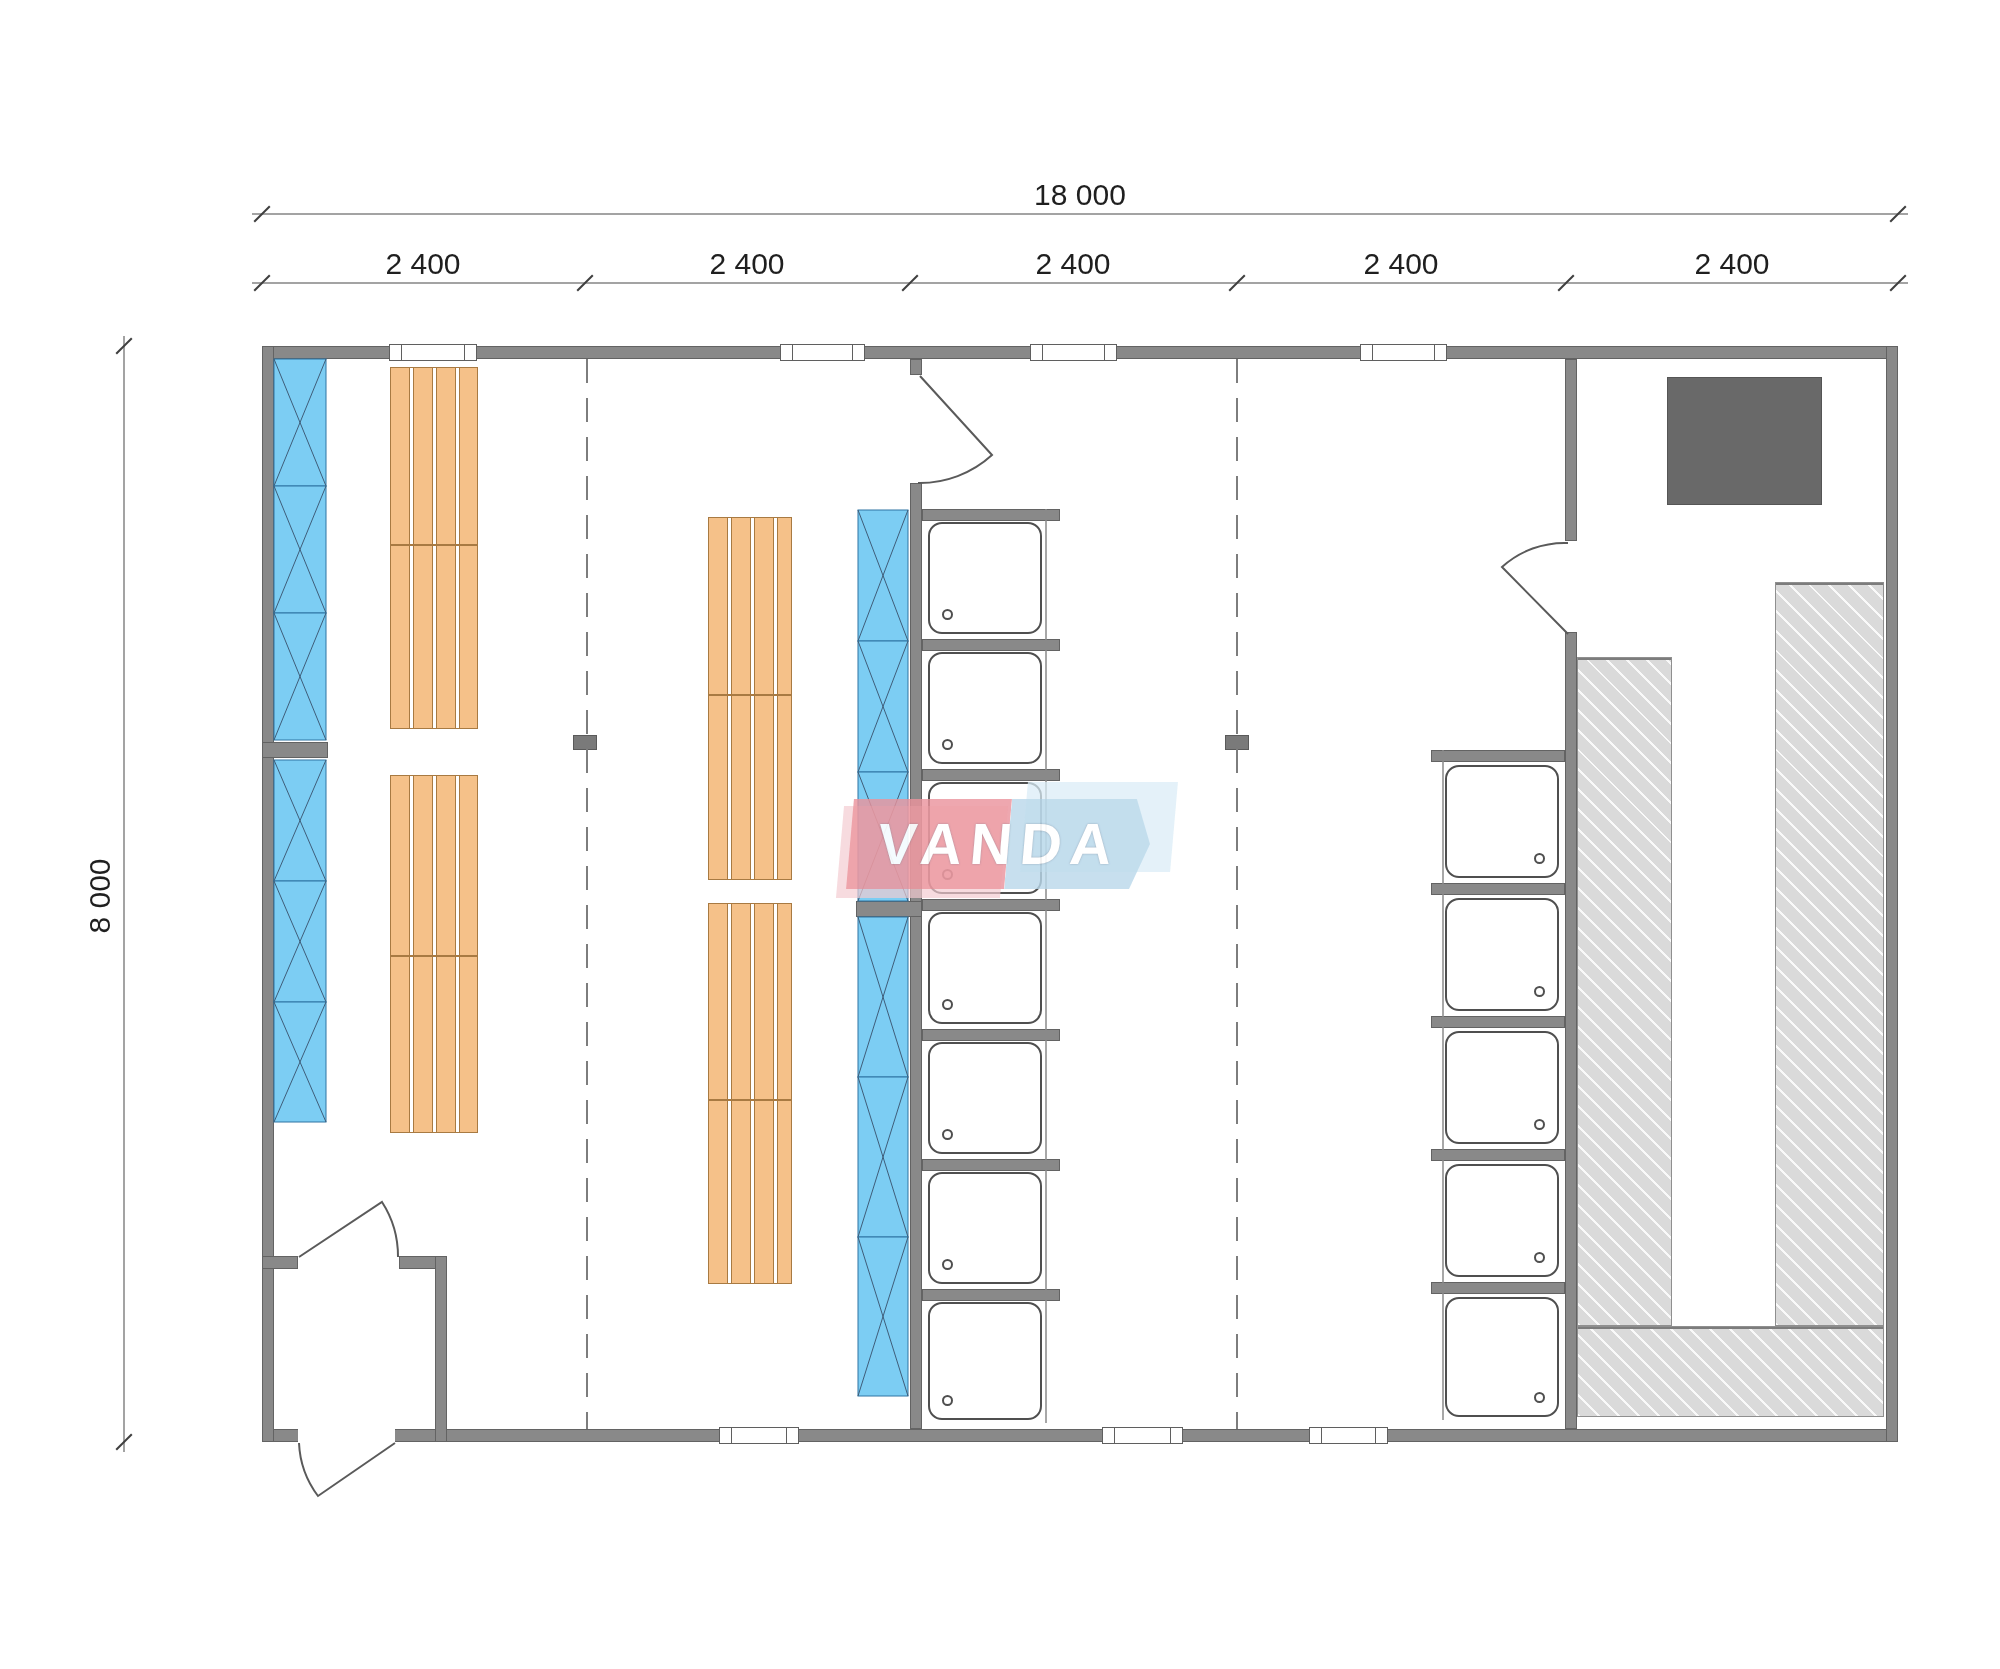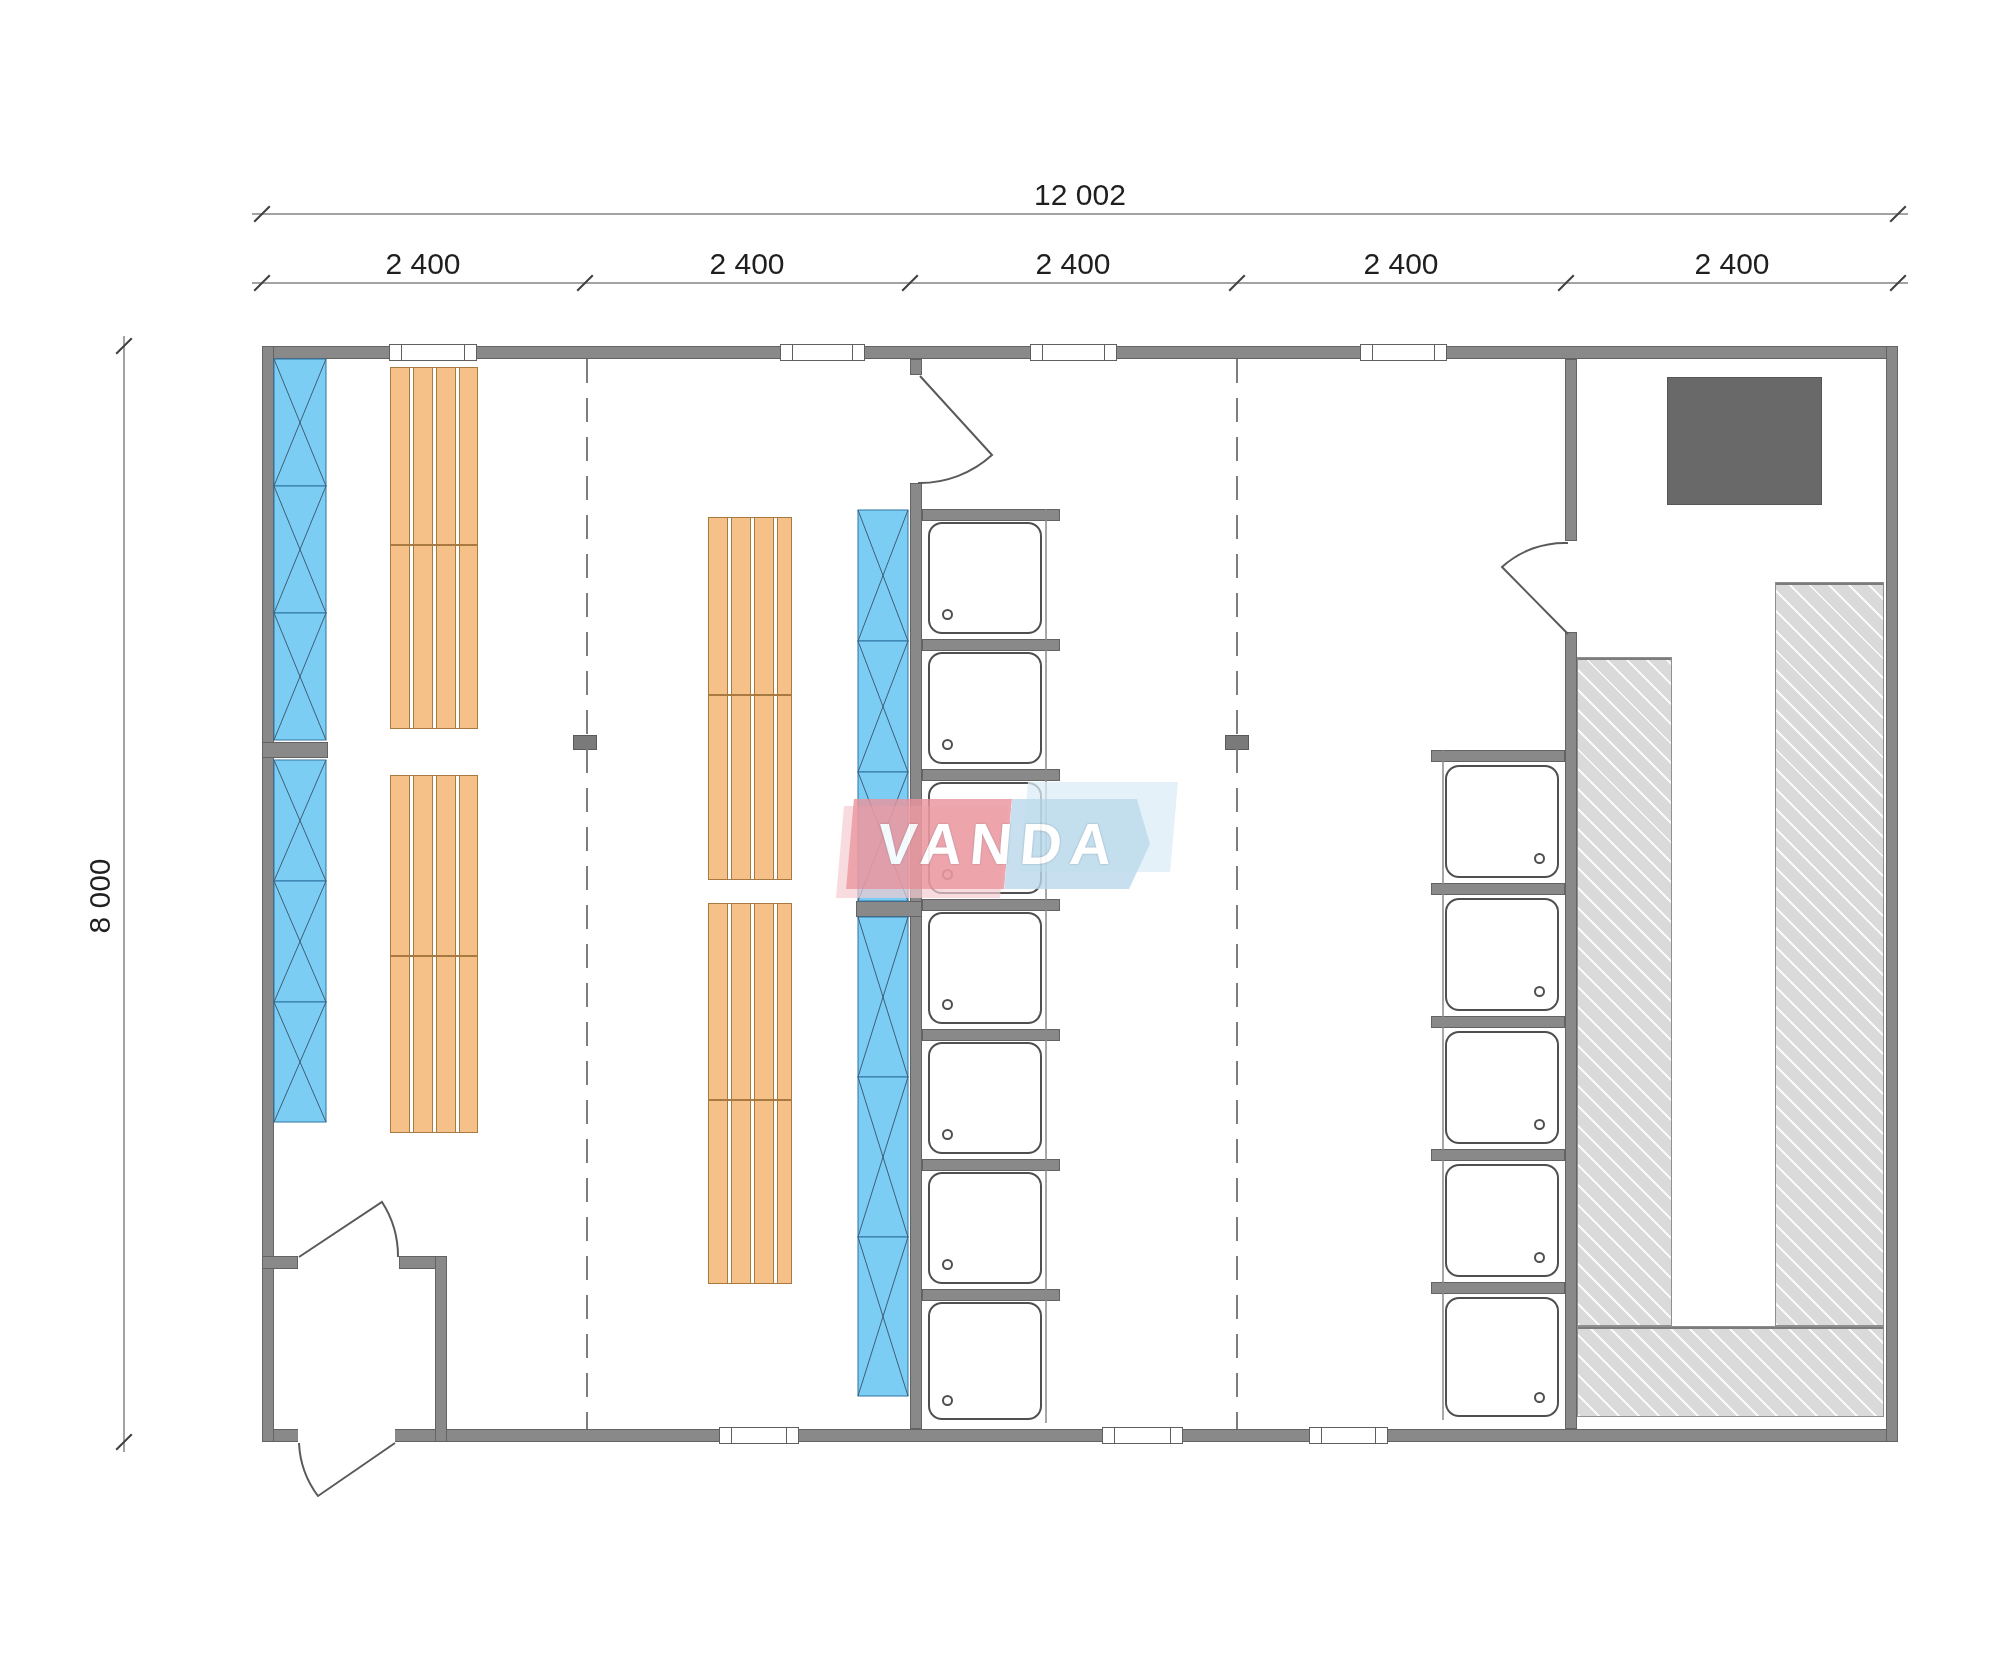--- a/index.html
+++ b/index.html
@@ -51,21 +51,21 @@
   .encl{stroke:#8a8a8a;stroke-width:1.5;}
 </style>
 </head>
 <body>
 
 <div id="canvas">
 
   <div class="dline" style="left:252px;top:213px;width:1656px;height:2px;"></div>
   <div class="tick" style="left:251px;top:213px;"></div>
   <div class="tick" style="left:1887px;top:213px;"></div>
-  <div class="dimtxt" style="left:1005px;top:178px;width:150px;">12 002</div>
+  <div class="dimtxt" style="left:1005px;top:178px;width:150px;">18 000</div>
 
   <div class="dline" style="left:252px;top:282px;width:1656px;height:2px;"></div>
   <div class="tick" style="left:251px;top:282px;"></div>
   <div class="tick" style="left:574px;top:282px;"></div>
   <div class="tick" style="left:899px;top:282px;"></div>
   <div class="tick" style="left:1226px;top:282px;"></div>
   <div class="tick" style="left:1555px;top:282px;"></div>
   <div class="tick" style="left:1887px;top:282px;"></div>
   <div class="dimtxt" style="left:363px;top:247px;width:120px;">2 400</div>
   <div class="dimtxt" style="left:687px;top:247px;width:120px;">2 400</div>

